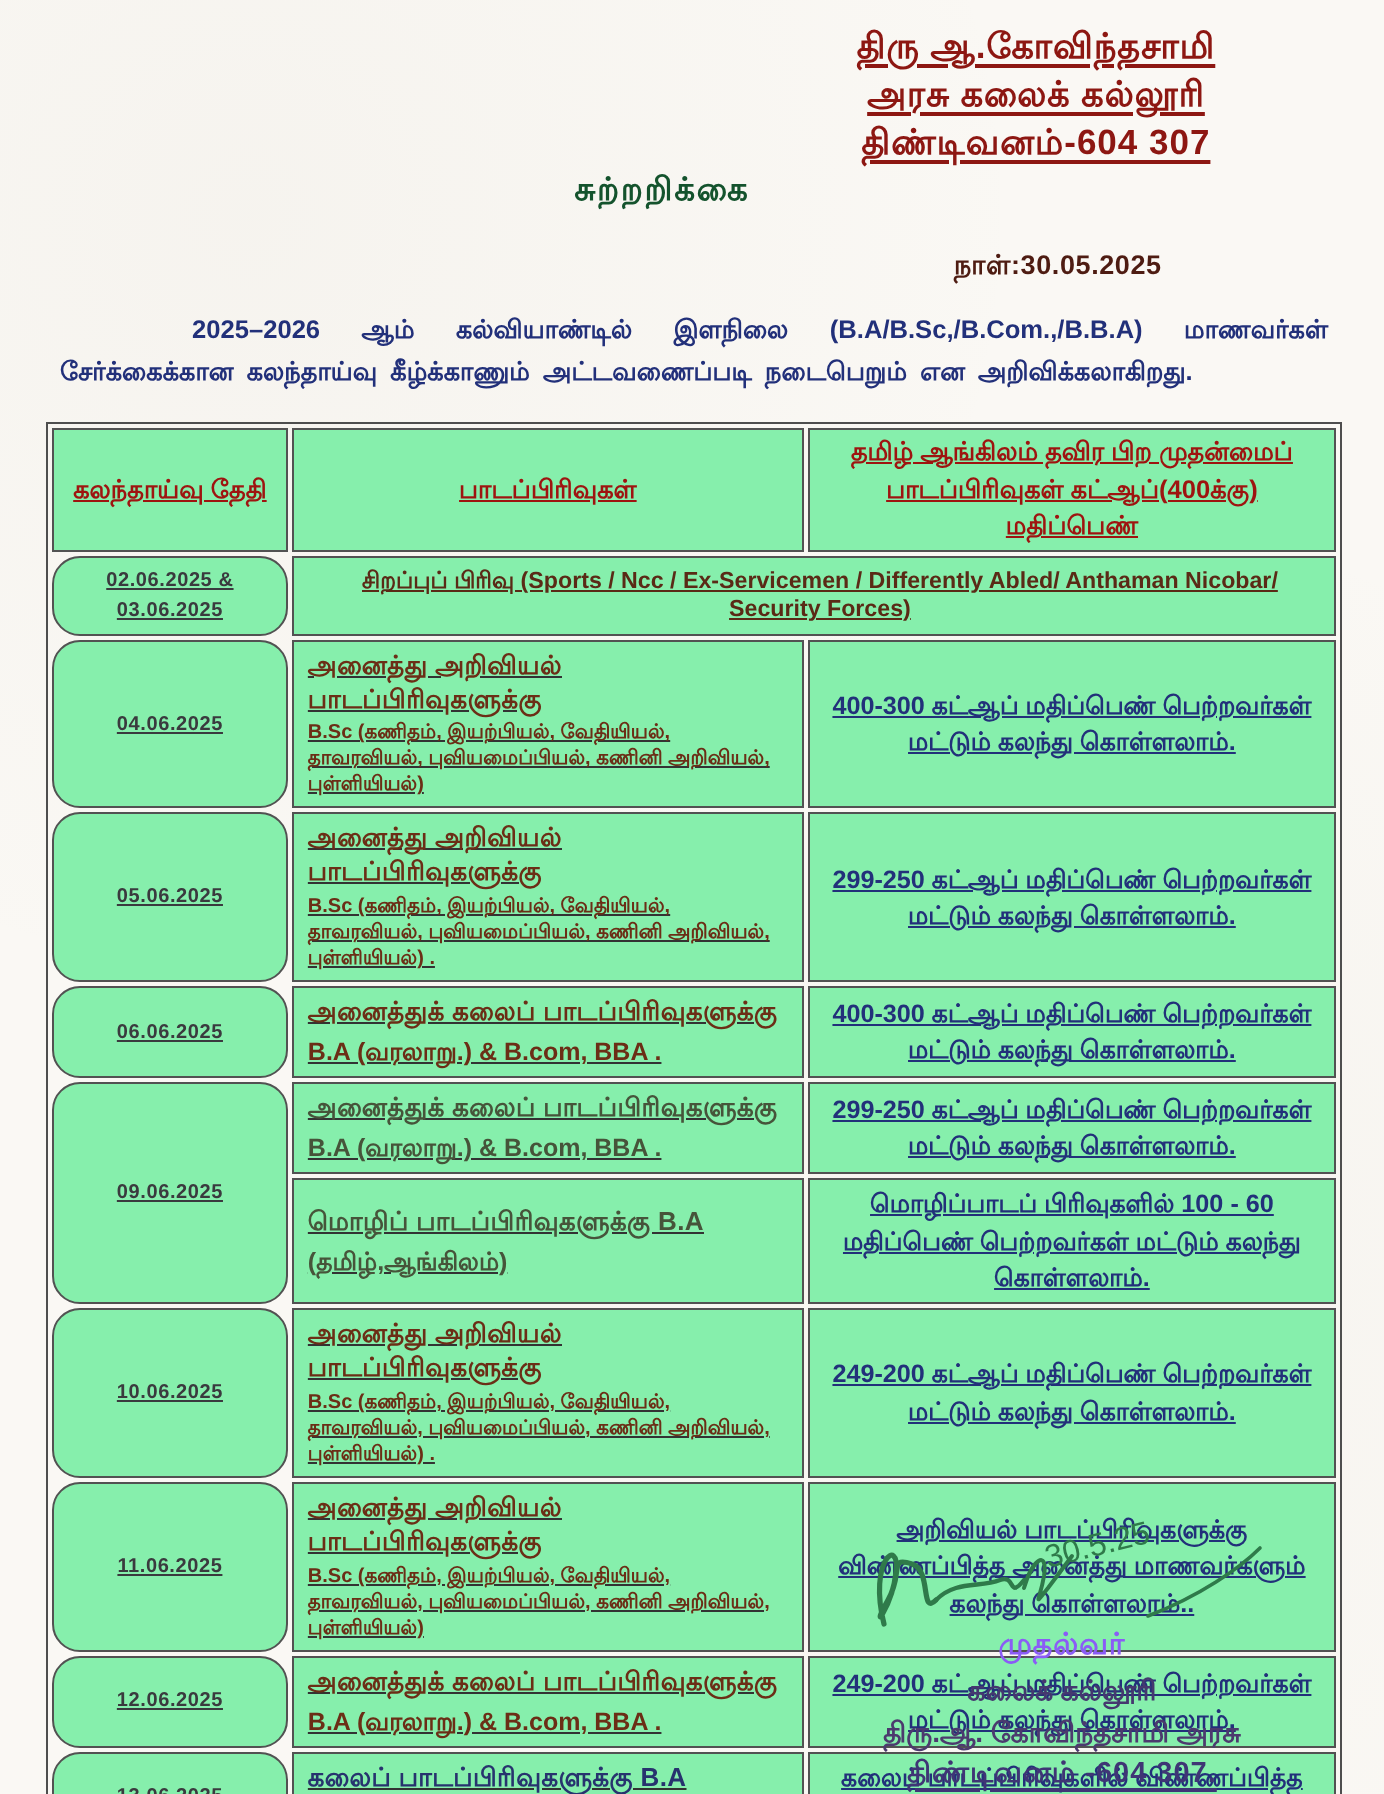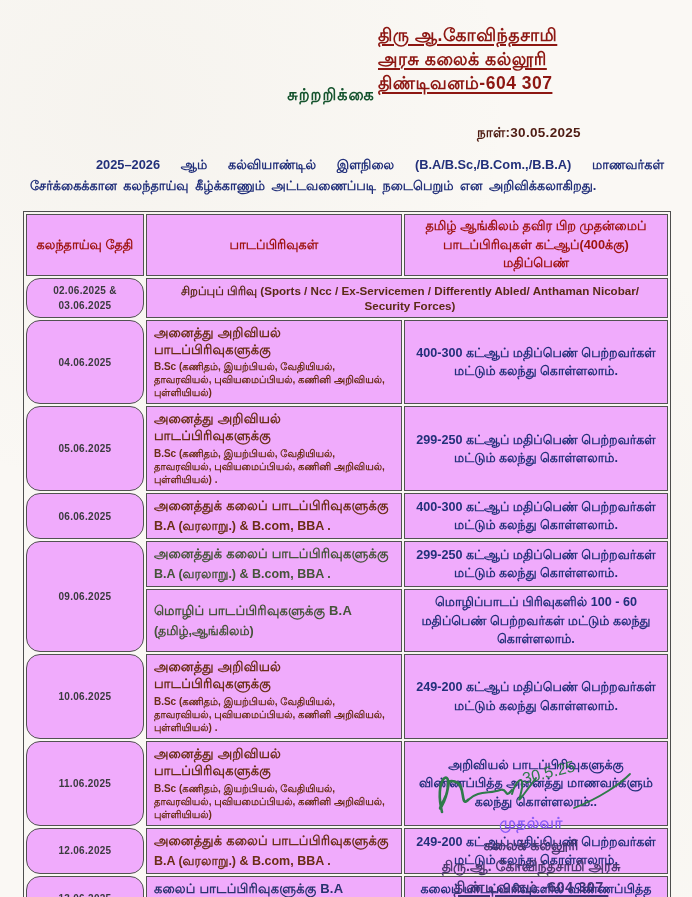--- a/index.html
+++ b/index.html
@@ -20,22 +20,23 @@
     position: absolute; inset: 0;
     background:
       radial-gradient(circle at 18% 12%, rgba(180,170,150,0.06), transparent 40%),
       radial-gradient(circle at 80% 70%, rgba(180,170,150,0.05), transparent 45%);
     pointer-events: none;
   }
 
   
   .letterhead {
     position: absolute;
-    top: 23px; right: 34px;
+    top: 11px; right: 34px;
     width: 280px;
+    text-align: center;
   }
   .letterhead .lh-line {
     display: block;
     font-size: 17.5px;
     font-weight: bold;
     color: #8d1712;
     line-height: 1.38;
     text-decoration: underline;
     text-underline-offset: 3px;
     text-decoration-thickness: 1.5px;
@@ -79,23 +80,24 @@
   table.doc-table {
     position: absolute;
     top: 211px; left: 23px;
     width: 648px;
     border-collapse: separate;
     border-spacing: 2.5px;
     border: 1.5px solid #4e4e4e;
   }
   .doc-table td, .doc-table th {
     border: 1.5px solid #525252;
-    background: #f0abfc;
+    background: #86efac;
     padding: 2px 6px;
     vertical-align: middle;
+    text-decoration: underline;
   }
   .col-date  { width: 117px; text-align: center; }
   .col-course{ width: 254px; text-align: left; }
   .col-cut   { width: 262px; text-align: center; }
 
   .doc-table th {
     font-size: 12.8px;
     font-weight: bold;
     color: #9e1410;
     text-align: center;

